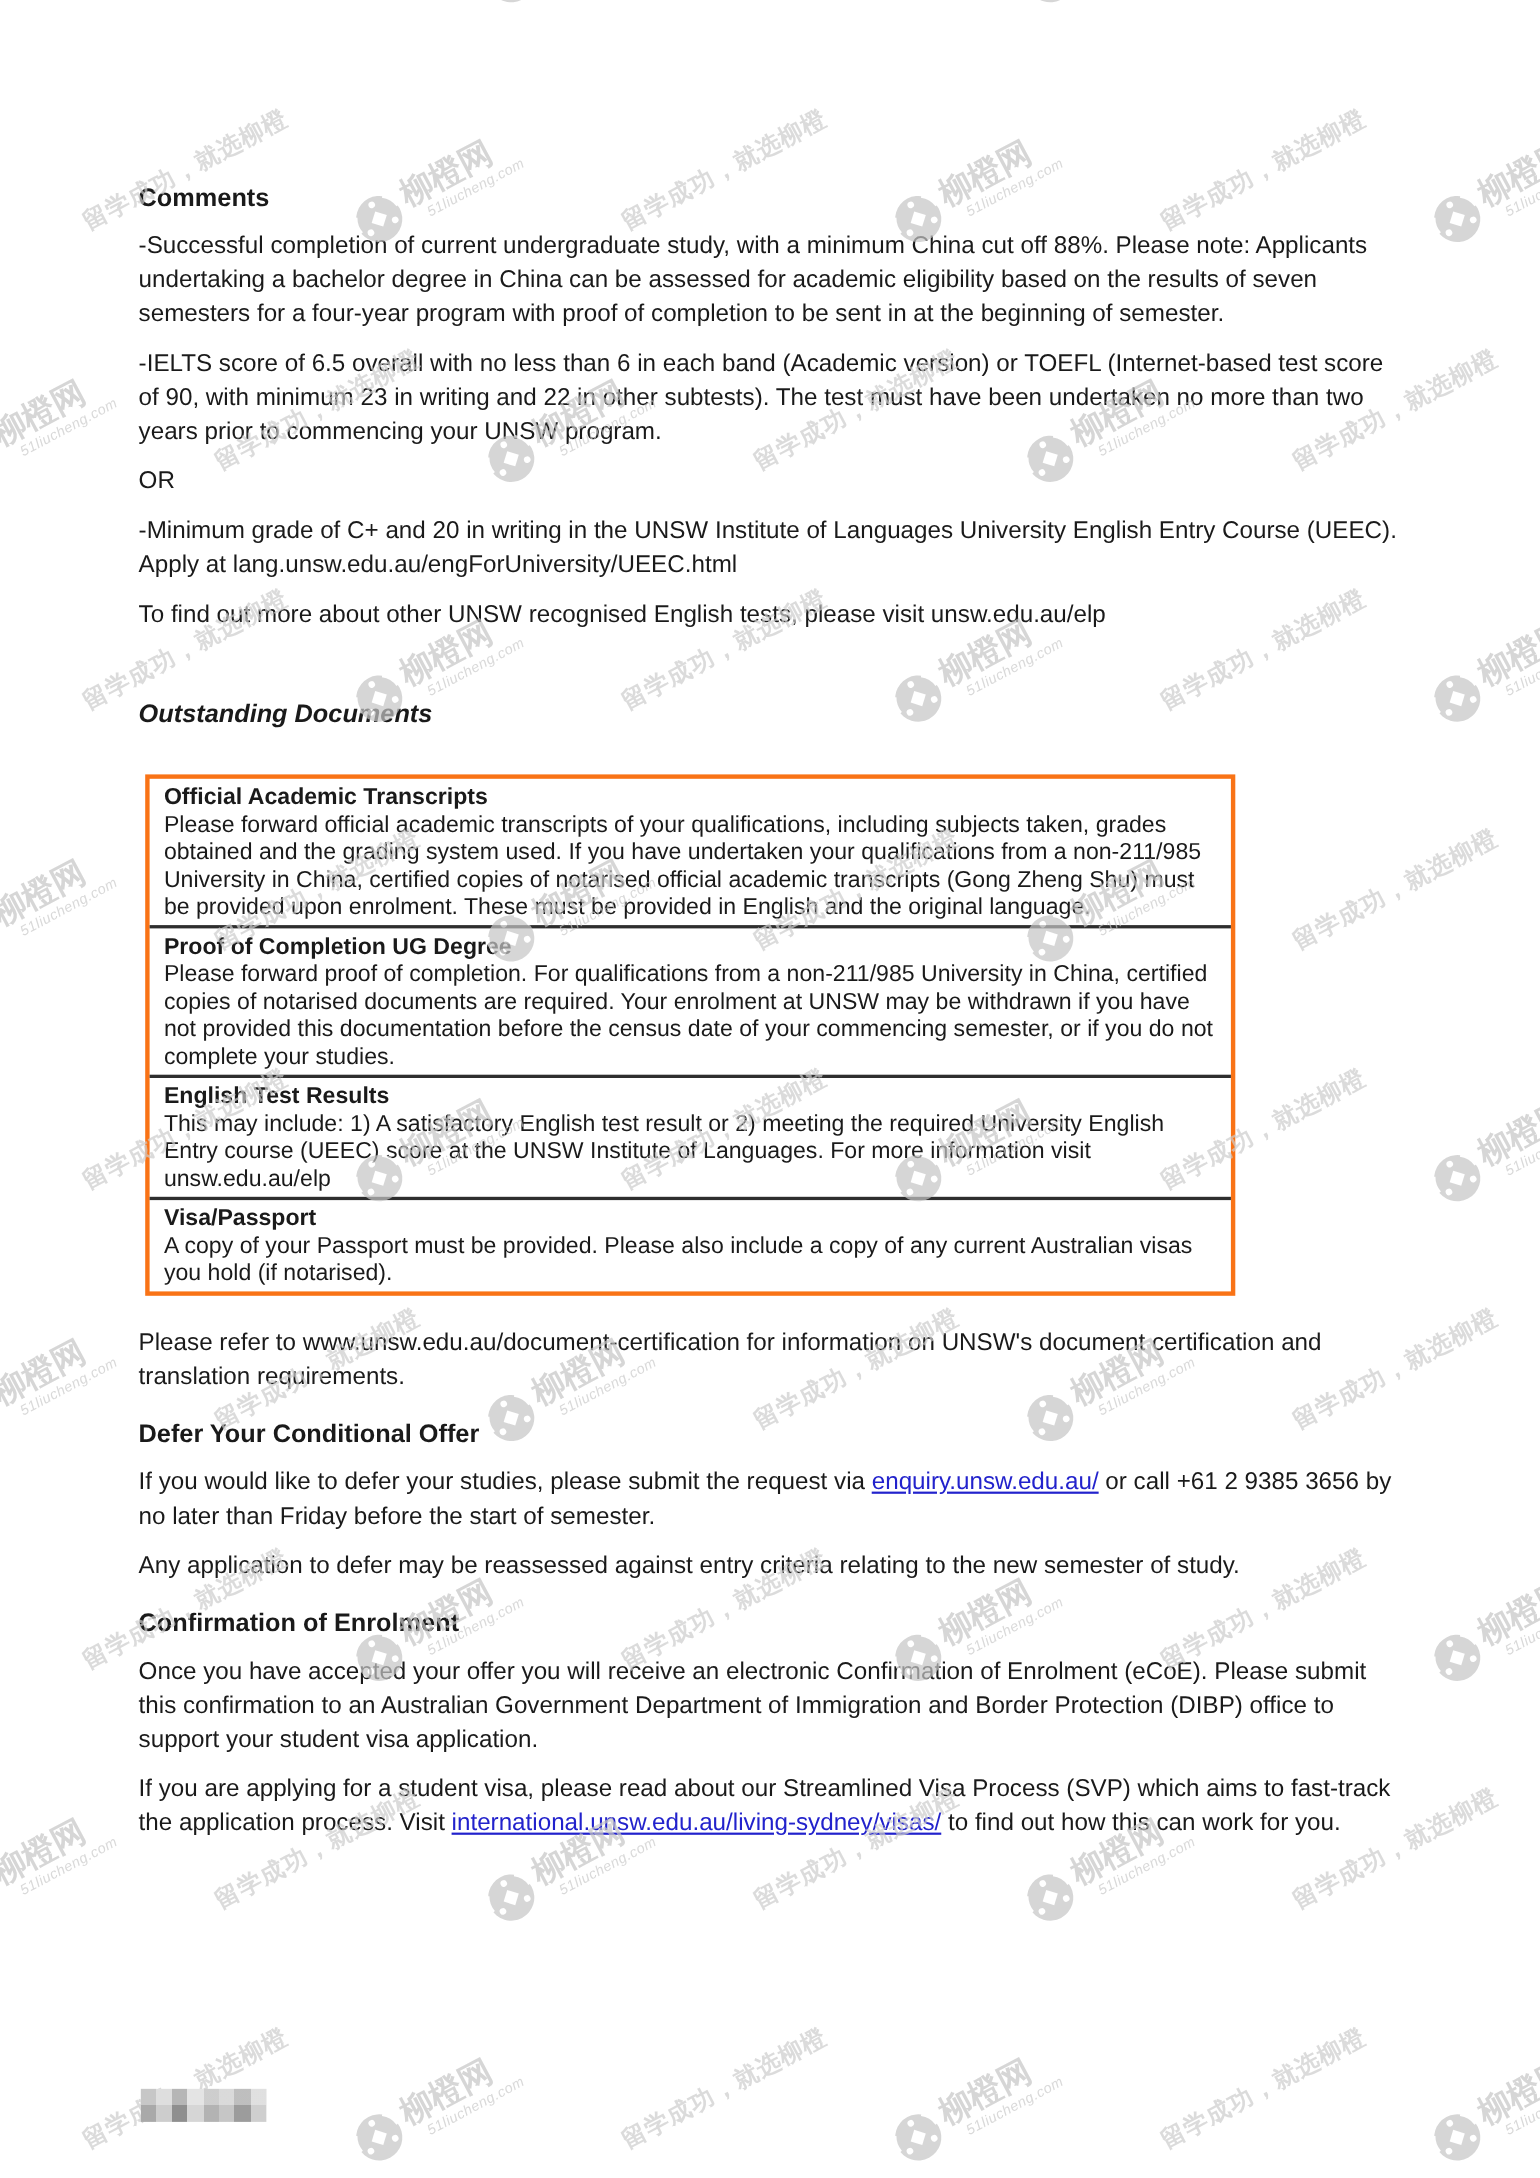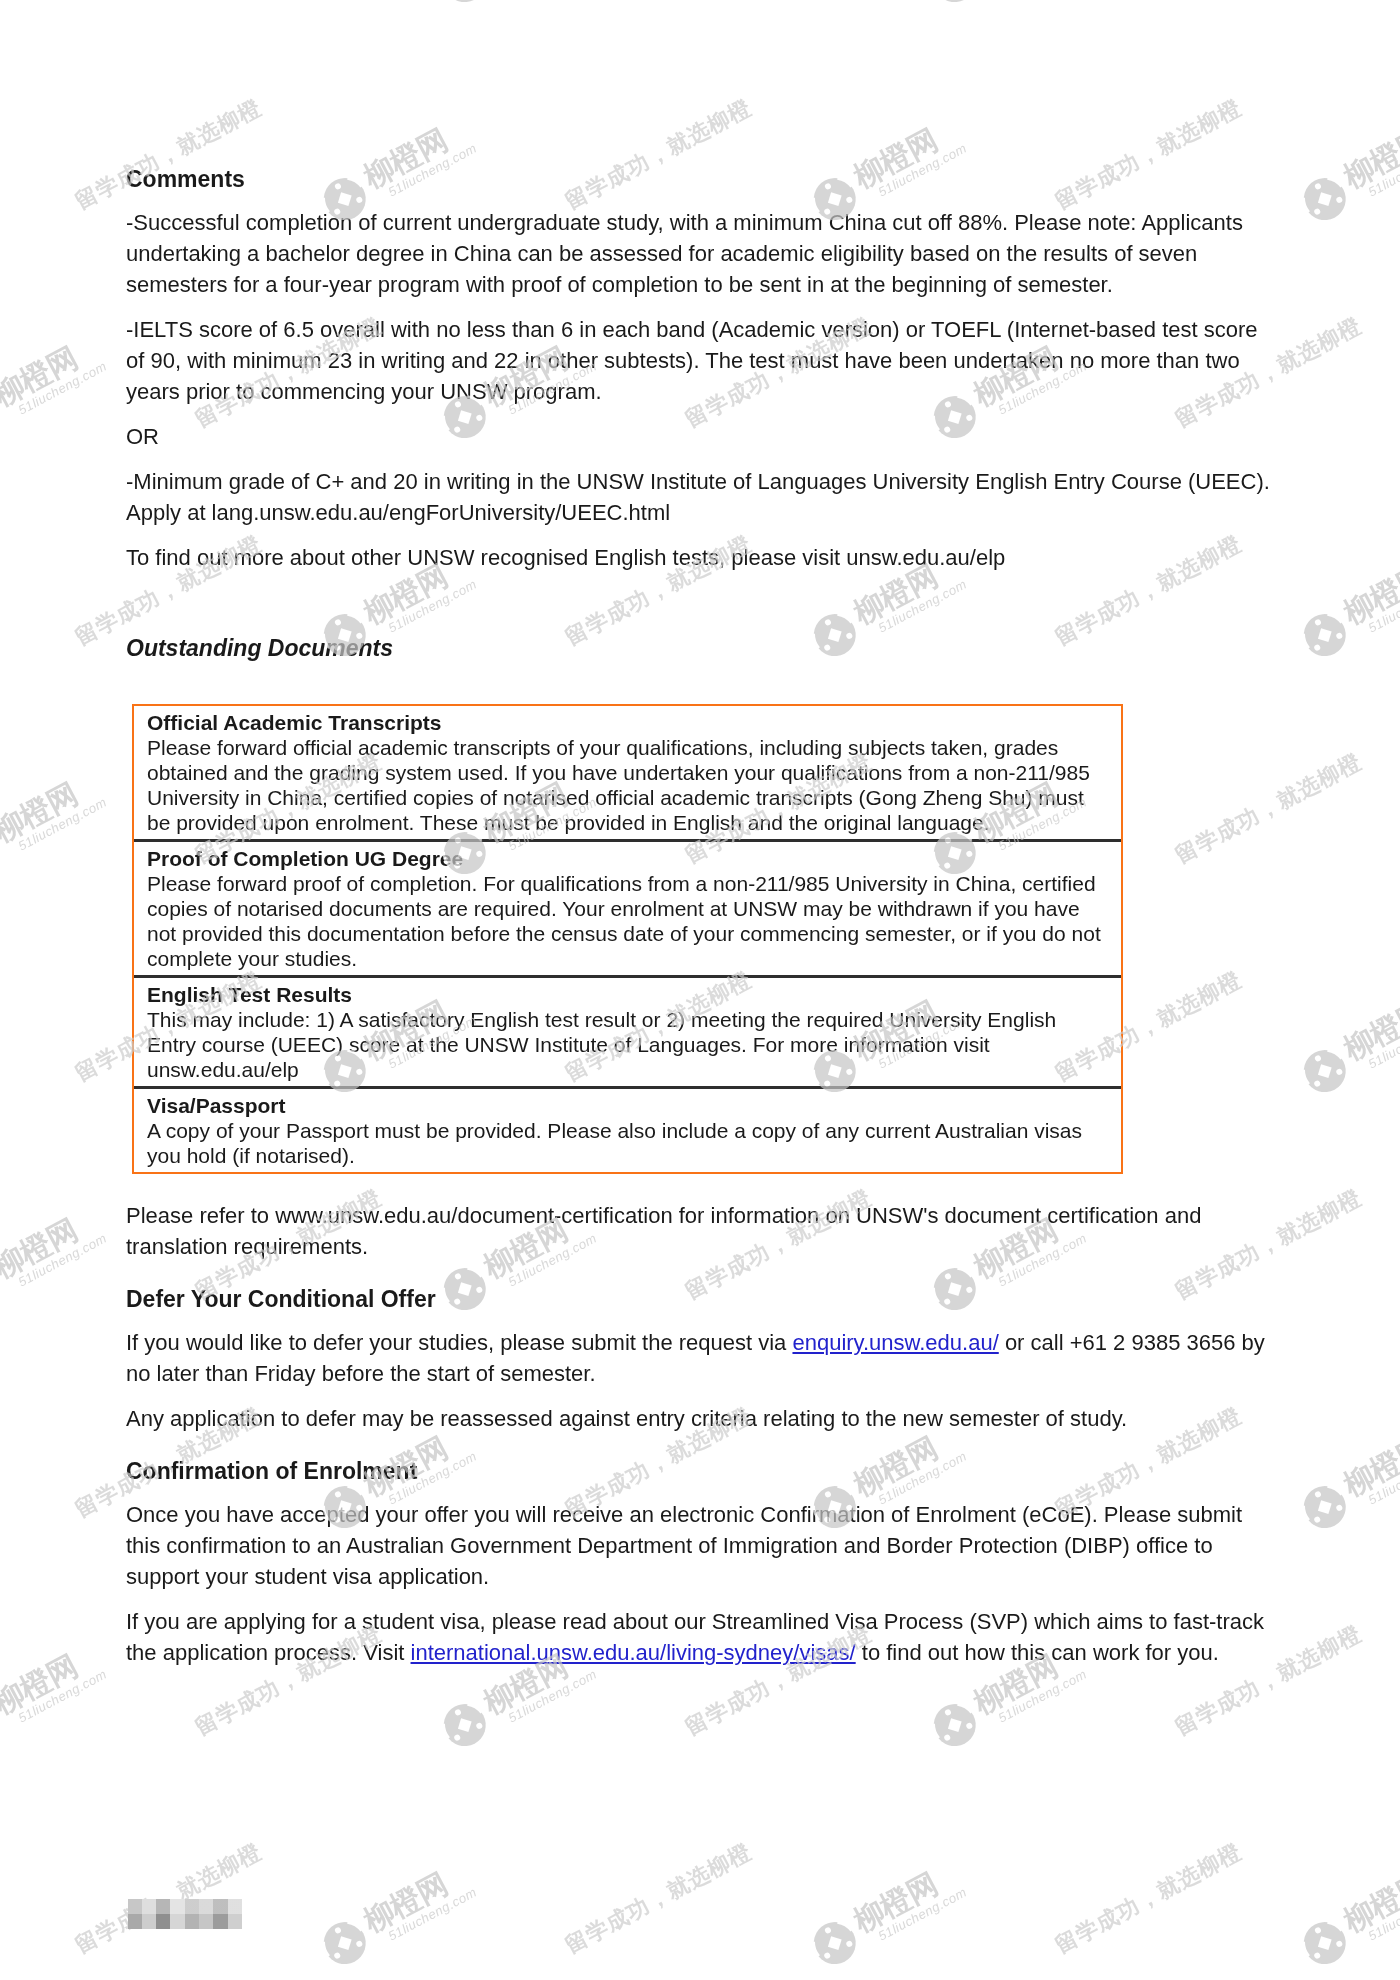--- a/index.html
+++ b/index.html
@@ -26,21 +26,21 @@
   .doc-h.italic{font-style:italic;margin-top:60px;}
   .doc-p{
     font-size:22px;line-height:31px;
     margin:0 0 14px 0;
   }
   .doc-link{color:#2222cc;text-decoration:underline;cursor:pointer;}
   .doc-table{
     box-sizing:border-box;
     width:991px;
     margin:40px 0 26px 6px;
-    border:2px solid #f97316;
+    border:4px solid #f97316;
     background:transparent;
   }
   .doc-row{
     padding:4px 14px 4px 13px;
     border-top:3px solid #2e2e2e;
     font-size:21px;line-height:25px;
   }
   .doc-row:first-child{border-top:none;}
   .row-title{font-weight:700;}
   .watermark-layer{

